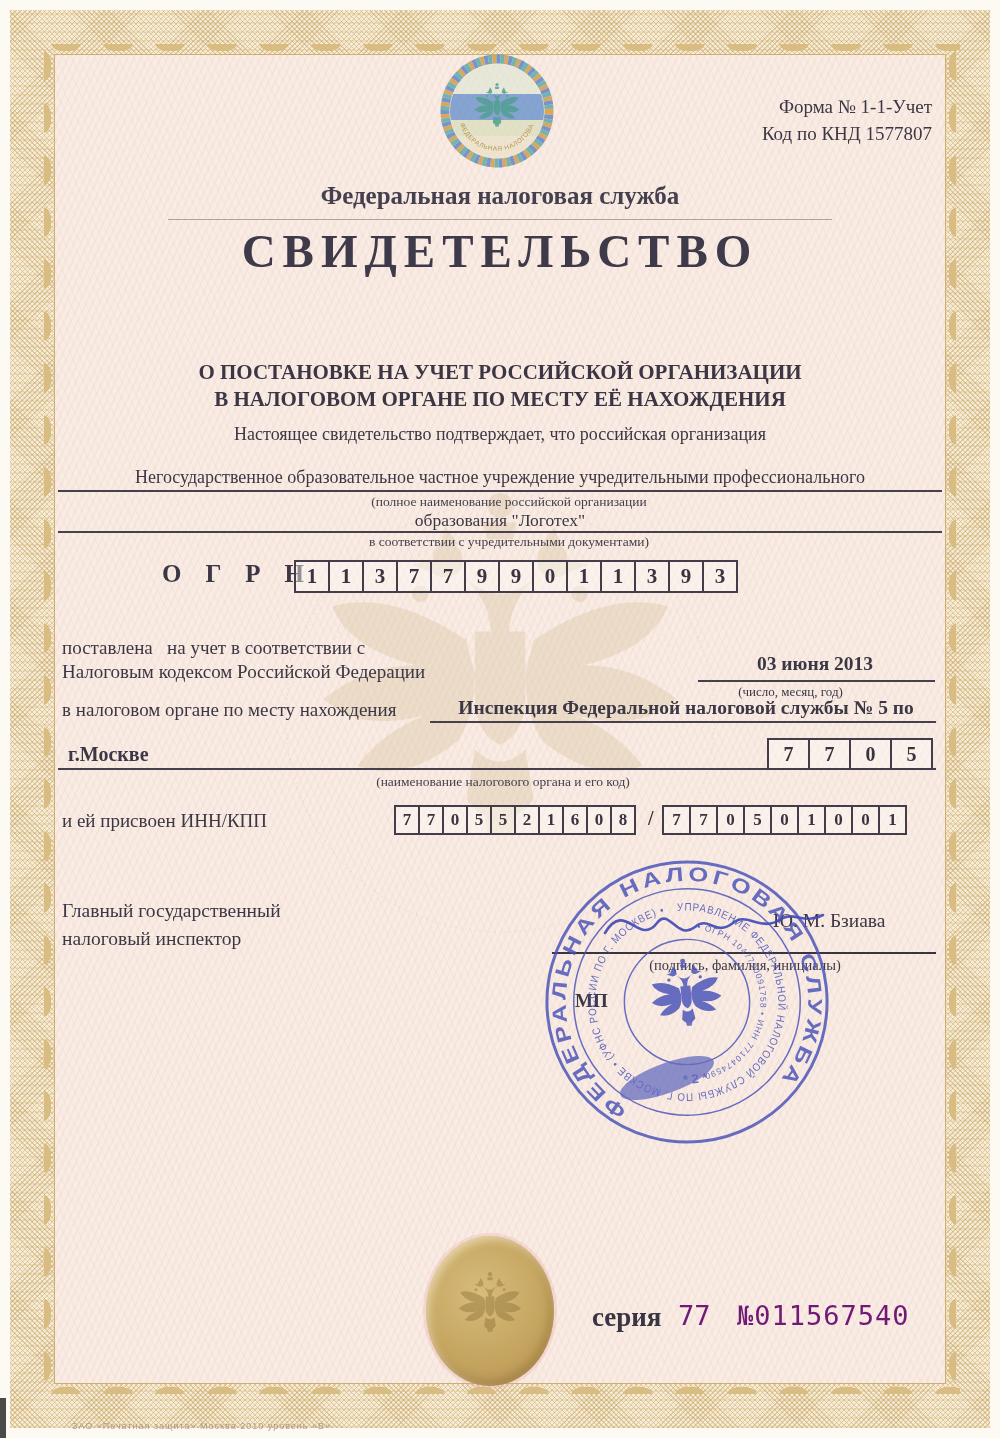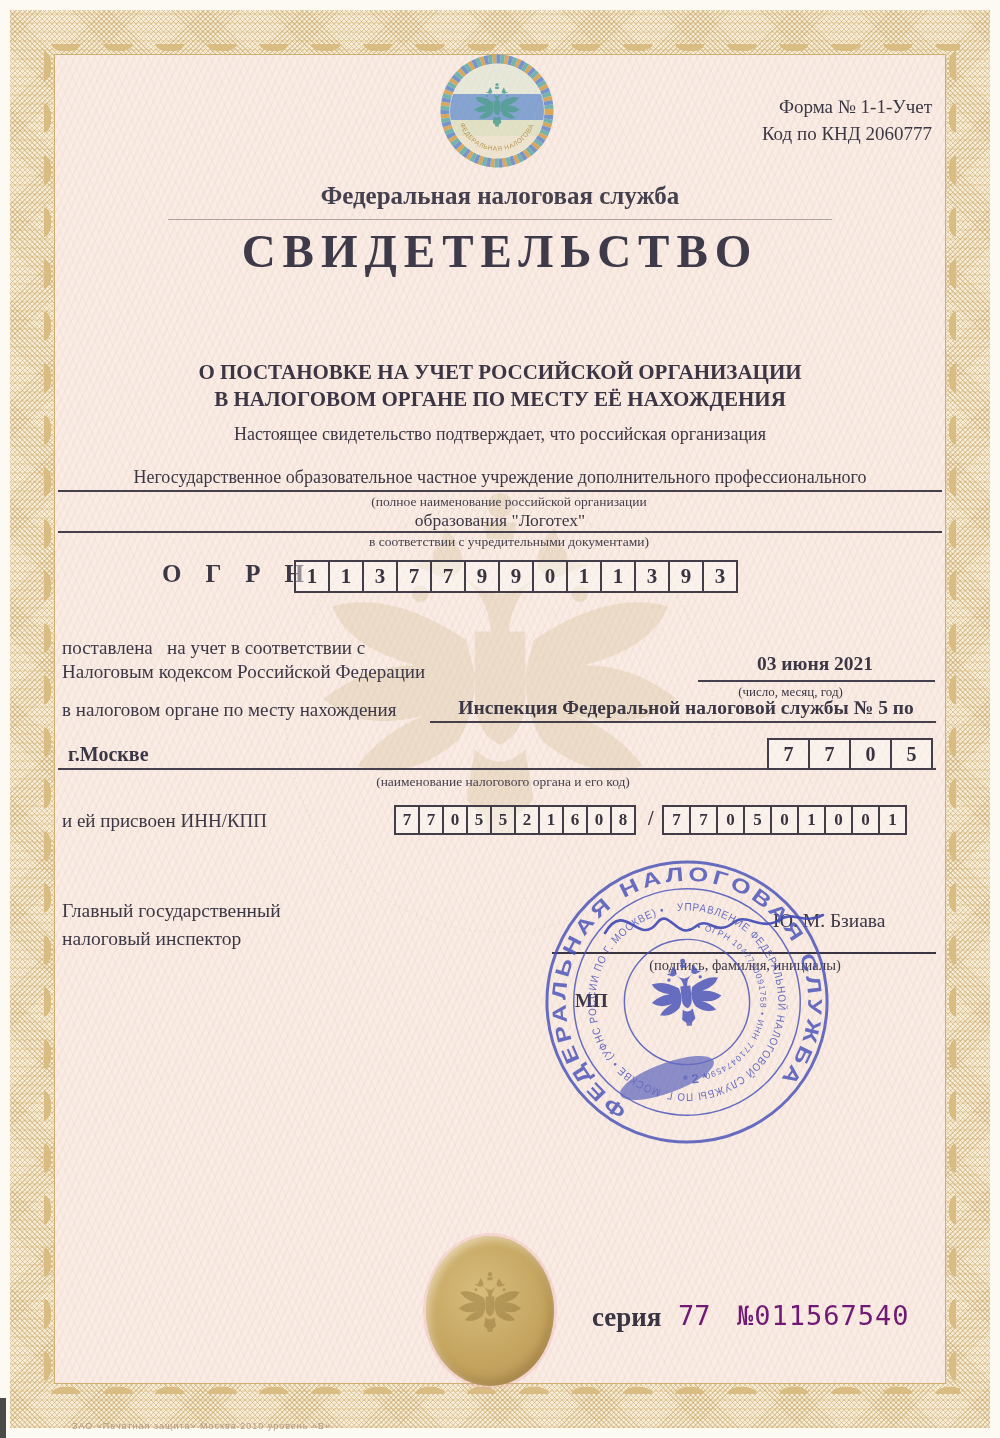--- a/index.html
+++ b/index.html
@@ -123,32 +123,32 @@
     </g>
     <use href="#eagle" x="30" y="26" width="54" height="60" color="#2d8f80" opacity=".85"></use>
     <path id="holoArc" d="M20,70 A39,39 0 0 0 94,70" fill="none"></path>
     <text font-family="Liberation Sans, sans-serif" font-size="6.5" fill="#a8812f" letter-spacing=".5">
       <textPath href="#holoArc">ФЕДЕРАЛЬНАЯ НАЛОГОВАЯ СЛУЖБА</textPath>
     </text>
   </svg>
 
   <div class="abs" style="right:68px;top:94px;text-align:right;font-size:19px;line-height:1.4;">
     <div>Форма № 1-1-Учет</div>
-    <div>Код по КНД 2060777</div>
+    <div>Код по КНД 1577807</div>
   </div>
 
   <div class="abs center b" style="top:182px;font-size:25px;color:#45404d;">Федеральная налоговая служба</div>
   <div class="thin-rule" style="left:168px;top:219px;width:664px;"></div>
   <div class="abs center b" style="top:360px;font-size:21px;color:#3b3544;">О ПОСТАНОВКЕ НА УЧЕТ РОССИЙСКОЙ ОРГАНИЗАЦИИ</div>
 
   <div class="abs center b" style="top:224px;font-size:47px;letter-spacing:7px;color:#3f3a49;">СВИДЕТЕЛЬСТВО</div>
   <div class="abs center b" style="top:387px;font-size:21px;color:#3b3544;">В НАЛОГОВОМ ОРГАНЕ ПО МЕСТУ ЕЁ НАХОЖДЕНИЯ</div>
   <div class="abs center" style="top:424px;font-size:18px;">Настоящее свидетельство подтверждает, что российская организация</div>
 
-  <div class="abs center" style="top:467px;font-size:18px;">Негосударственное образовательное частное учреждение дополнительного профессионального</div>
+  <div class="abs center" style="top:467px;font-size:18px;">Негосударственное образовательное частное учреждение учредительными профессионального</div>
   <div class="underline" style="left:58px;top:490px;width:884px;height:1.5px;"></div>
   <div class="abs center cap" style="top:494px;">(полное наименование российской организации</div>
   <div class="abs center" style="top:510px;font-size:17.5px;">образования "Логотех"</div>
   <div class="underline" style="left:58px;top:531px;width:884px;height:1.5px;"></div>
   <div class="abs center cap" style="top:534px;">в соответствии с учредительными документами)</div>
 
   <div class="abs b" style="left:162px;top:560px;font-size:25px;letter-spacing:24px;">ОГРН</div>
   <div class="digit-row ogrn-boxes" style="left:294px;top:560px;">
       <span class="cell">1</span>
       <span class="cell">1</span>
@@ -160,21 +160,21 @@
       <span class="cell">0</span>
       <span class="cell">1</span>
       <span class="cell">1</span>
       <span class="cell">3</span>
       <span class="cell">9</span>
       <span class="cell">3</span>
     </div>
 
   <div class="abs" style="left:62px;top:661px;font-size:19px;">Налоговым кодексом Российской Федерации</div>
   <div class="abs" style="left:62px;top:637px;font-size:19px;white-space:pre;">поставлена   на учет в соответствии с</div>
-  <div class="abs b" style="left:690px;top:653px;width:250px;text-align:center;font-size:19.5px;">03 июня 2021</div>
+  <div class="abs b" style="left:690px;top:653px;width:250px;text-align:center;font-size:19.5px;">03 июня 2013</div>
   <div class="underline" style="left:698px;top:680px;width:237px;"></div>
   <div class="abs" style="left:672px;top:684px;width:237px;text-align:center;font-size:13px;">(число, месяц, год)</div>
 
   <div class="abs" style="left:62px;top:699px;font-size:19px;">в налоговом органе по месту нахождения</div>
   <div class="abs b" style="left:436px;top:697px;width:500px;text-align:center;font-size:19.5px;">Инспекция Федеральной налоговой службы № 5 по</div>
   <div class="underline" style="left:430px;top:721px;width:506px;"></div>
 
   <div class="abs b" style="left:68px;top:743px;font-size:20px;">г.Москве</div>
   <div class="underline" style="left:58px;top:768px;width:878px;"></div>
   <div class="digit-row code-boxes" style="left:767px;top:738px;">

